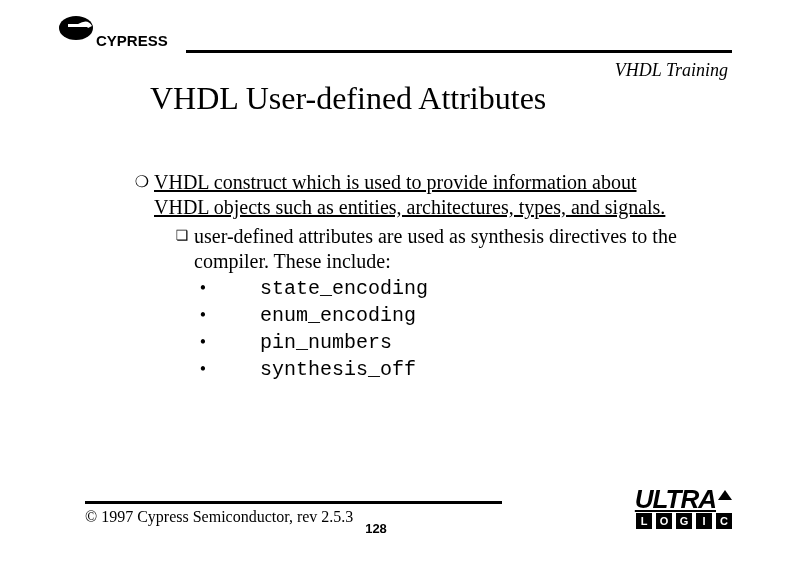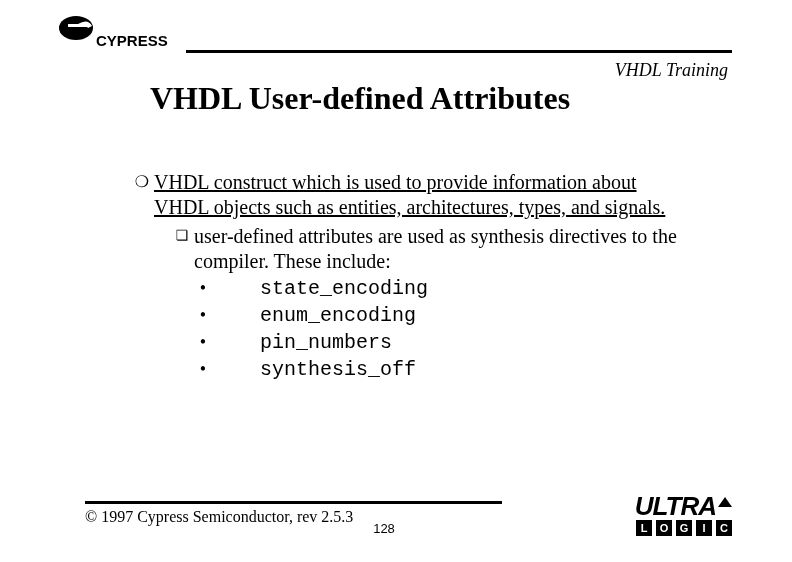--- a/index.html
+++ b/index.html
@@ -44,21 +44,21 @@
     right: 0;
     top: 36px;
     border-top: 3px solid #000;
   }
   
   .title {
     position: absolute;
     top: 80px;
     left: 150px;
     font-size: 32px;
-    font-weight: bold;
+    font-weight: normal;
   }
   
   .body {
     position: absolute;
     top: 170px;
     left: 130px;
     right: 100px;
     font-size: 20px;
     line-height: 1.25;
   }
@@ -116,34 +116,35 @@
     border-top: 3px solid #000;
   }
   .copyright {
     position: absolute;
     left: 85px;
     bottom: 36px;
     font-size: 16px;
   }
   .pagenum {
     position: absolute;
-    left: 384px;
+    left: 376px;
     bottom: 26px;
     transform: translateX(-50%);
     font-family: Arial, Helvetica, sans-serif;
     font-size: 13px;
-    font-weight: normal;
+    font-weight: bold;
   }
   
   .ultra {
     position: absolute;
     right: 60px;
-    bottom: 26px;
+    bottom: 33px;
     width: 200px;
     text-align: right;
+    text-decoration: underline;
   }
   .ultra-top {
     font-family: Arial, Helvetica, sans-serif;
     font-weight: 900;
     font-style: italic;
     font-size: 26px;
     letter-spacing: -1px;
     line-height: 0.9;
   }
   .ultra-tri {

